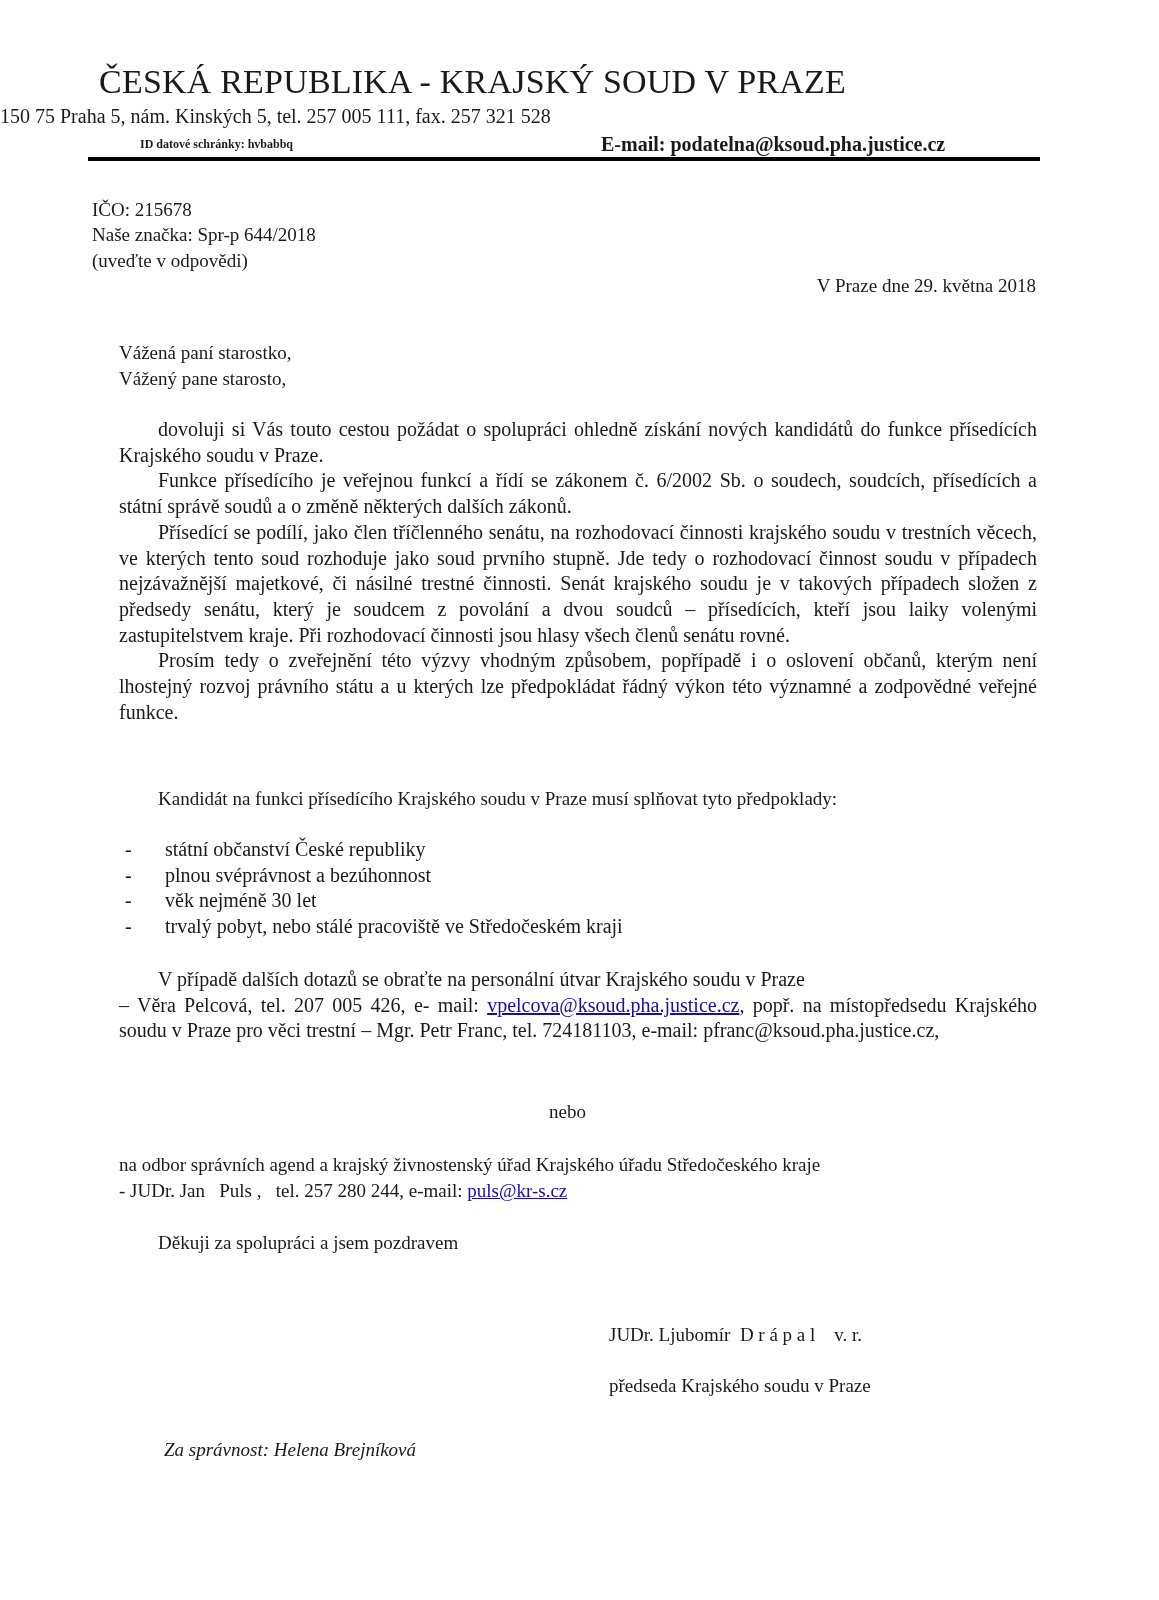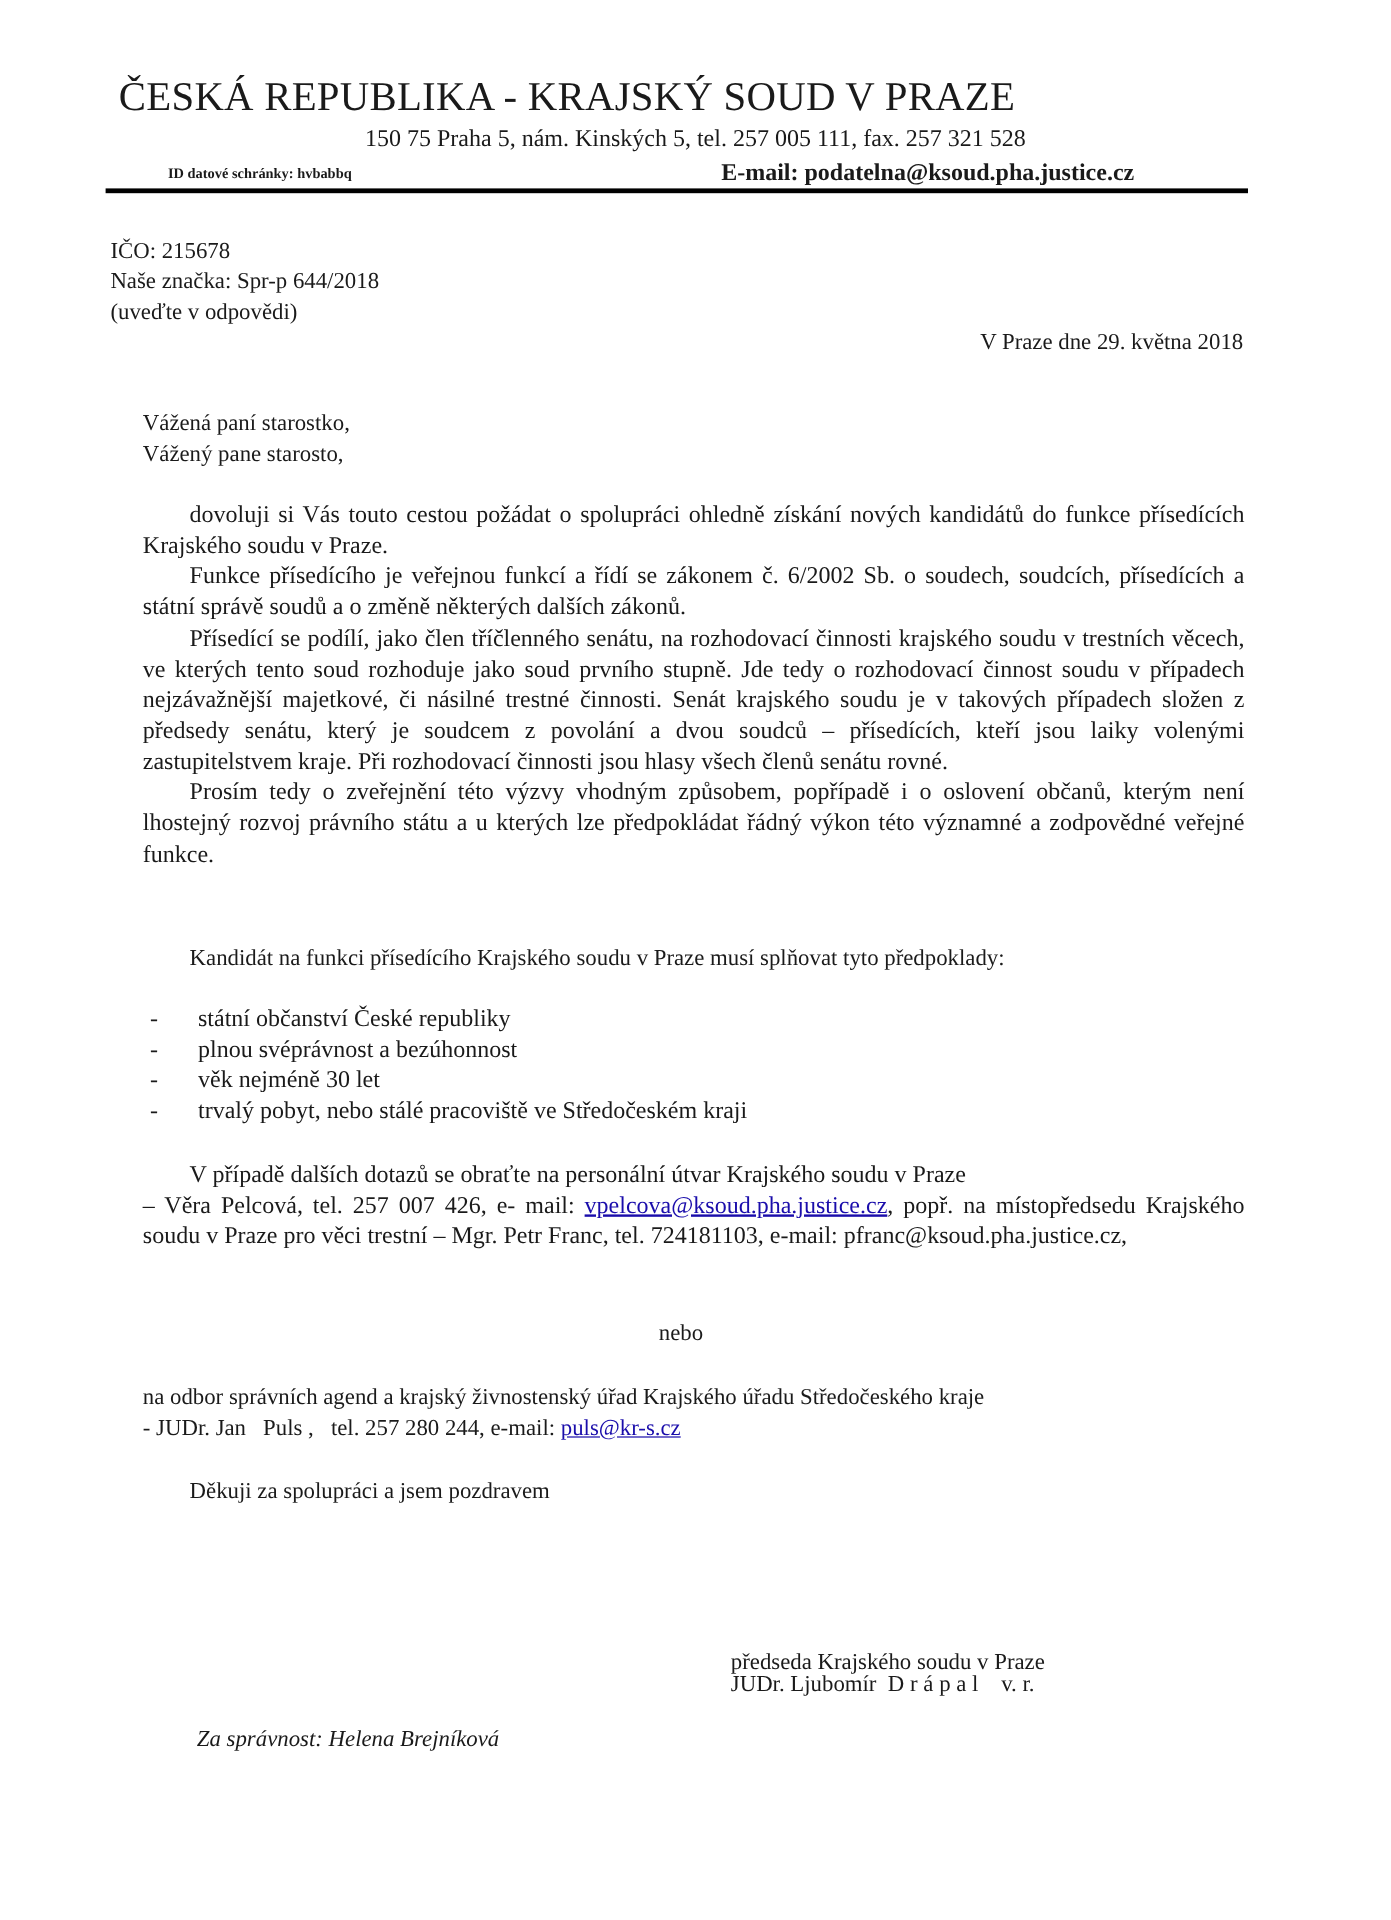--- a/index.html
+++ b/index.html
@@ -7,21 +7,21 @@
     width: 1159px; height: 1600px; position: relative; overflow: hidden;
     font-family: "Liberation Serif", "DejaVu Serif", serif;
     color: #1a1a1a;
   }
   .abs { position: absolute; }
   .title {
     left: 0; width: 945px; top: 62px; text-align: center;
     font-size: 34px; letter-spacing: 0.2px; line-height: 40px;
   }
   .addr {
-    left: 0; width: 1159px; top: 104px; text-align: center;
+    left: 0; width: 1159px; top: 104px; text-align: left;
     font-size: 20px; line-height: 24px;
   }
   .idbox { left: 140px; top: 132px; font-size: 12px; font-weight: bold; line-height: 24px; }
   .email-head { left: 601px; top: 132px; font-size: 20px; font-weight: bold; line-height: 24px; text-align: center; }
   .rule { left: 88px; top: 157px; width: 952px; height: 4px; background: #000; }
 
   .t { font-size: 19px; line-height: 25px; }
   .ico { left: 92px; top: 197px; }
   .ref { left: 92px; top: 222px; }
   .refnote { left: 92px; top: 248px; text-align: right; }
@@ -46,21 +46,21 @@
     font-size: 20px; line-height: 25.7px; text-align: justify;
   }
   .contact-block .first { text-indent: 39px; text-align: left; margin: 0; }
   .contact-block .rest { margin: 0; }
   a.link { color: #1a0dab; text-decoration: underline; }
 
   .nebo { left: 0; width: 1159px; text-align: center; top: 1099px; margin-left: -12px; }
   .odbor1 { left: 119px; top: 1152px; }
   .odbor2 { left: 119px; top: 1178px; white-space: pre; }
   .thanks { left: 158px; top: 1230px; }
-  .sig1 { left: 609px; top: 1391px; white-space: pre; }
+  .sig1 { left: 609px; top: 1322px; white-space: pre; }
   .sig2 { left: 609px; top: 1373px; }
   .verify { left: 164px; top: 1437px; font-style: italic; }
 </style>
 </head>
 <body>
 
 <div class="abs title">ČESKÁ REPUBLIKA - KRAJSKÝ SOUD V PRAZE</div>
 <div class="abs addr">150 75  Praha 5, nám. Kinských 5,  tel. 257 005 111, fax. 257 321 528</div>
 <div class="abs idbox">ID datové schránky: hvbabbq</div>
 <div class="abs email-head">E-mail: podatelna@ksoud.pha.justice.cz</div>
@@ -97,21 +97,21 @@
     <span class="txt">věk nejméně 30 let</span>
   </div>
   <div class="list-item">
     <span class="dash">-</span>
     <span class="txt">trvalý pobyt, nebo stálé pracoviště ve Středočeském kraji</span>
   </div>
 </div>
 
 <div class="abs contact-block">
   <p class="first">V případě dalších dotazů se obraťte na personální útvar Krajského soudu v Praze</p>
-  <p class="rest"><span>– Věra Pelcová, tel. 257 007 426, e- mail: </span><a class="link" href="#">vpelcova@ksoud.pha.justice.cz</a><span>, popř. na místopředsedu Krajského soudu v Praze pro věci trestní – Mgr. Petr Franc, tel. 724181103, e-mail: pfranc@ksoud.pha.justice.cz,</span></p>
+  <p class="rest"><span>– Věra Pelcová, tel. 207 005 426, e- mail: </span><a class="link" href="#">vpelcova@ksoud.pha.justice.cz</a><span>, popř. na místopředsedu Krajského soudu v Praze pro věci trestní – Mgr. Petr Franc, tel. 724181103, e-mail: pfranc@ksoud.pha.justice.cz,</span></p>
 </div>
 
 <div class="abs t nebo">nebo</div>
 
 <div class="abs t odbor1">na odbor správních agend a krajský živnostenský úřad Krajského úřadu Středočeského kraje</div>
 <div class="abs t odbor2"><span>- JUDr. Jan   Puls ,   tel. 257 280 244, e-mail: </span><a class="link" href="#">puls@kr-s.cz</a></div>
 
 <div class="abs t thanks">Děkuji za spolupráci a jsem pozdravem</div>
 
 <div class="abs t sig1">JUDr. Ljubomír  D r á p a l    v. r.</div>

